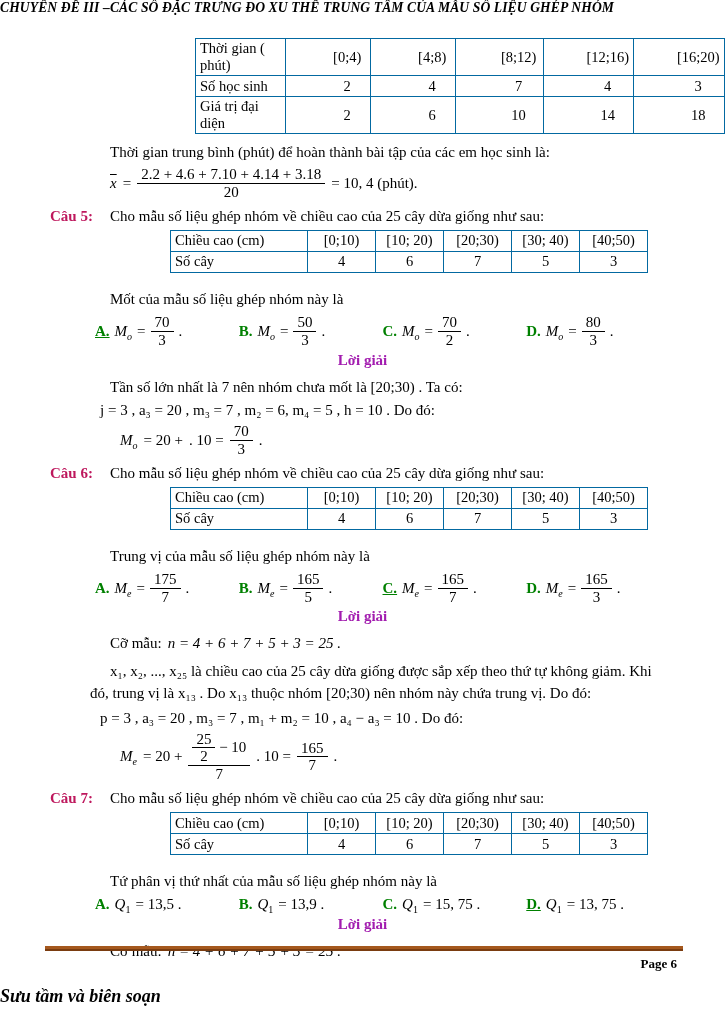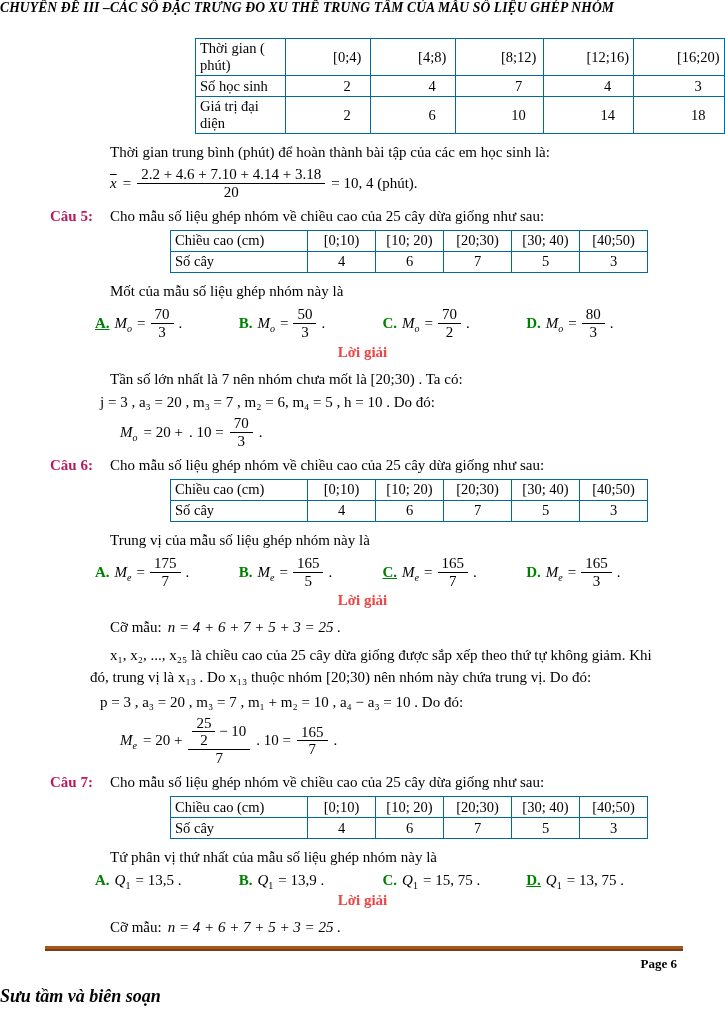--- a/index.html
+++ b/index.html
@@ -13,33 +13,33 @@
     padding-top:0; text-align:left;
     font-weight:bold; font-style:italic; font-size:13.6px;
     letter-spacing:0.1px;
   }
   table.dt { border-collapse:collapse; }
   table.dt td { border:1px solid #0369a1; text-align:center; font-size:14.5px; padding:1px 4px; height:18px; }
   table.dt td.lbl { text-align:left; }
   .t1 { margin:22px 0 0 195px; }
   .t1 td.lbl { width:112px; }
   .t1 td.d { width:44px;padding-left:42px; }
-  .t2 { margin:5px 0 8px 170px; }
+  .t2 { margin:5px 0 16px 170px; }
   .t2 td { height:20px; }
   .t2 td.lbl { width:128px; }
   .t2 td.d { width:59px; }
   .para { margin:8px 16px 0 110px; line-height:1.35; }
   .hangpara { margin:6px 60px 0 90px; line-height:1.5; text-indent:20px; }
   .qrow { display:flex; margin-top:7px; }
   .qlabel { flex:none; margin-left:50px; width:60px; color:#be185d; font-weight:bold; }
   .opts { display:flex; margin:5px 0 0 95px; width:575px; align-items:center; }
   .opt { width:25%; display:flex; align-items:center; gap:5px; }
   .letter { color:#008000; font-weight:bold; }
   .letter.answer-underline { text-decoration:underline; }
-  .loi { text-align:center; color:#ef4444; font-weight:bold; margin-top:3px; }
+  .loi { text-align:center; color:#a21caf; font-weight:bold; margin-top:3px; }
   .vit { font-style:italic; }
   sub { font-size:10px; line-height:0; }
   .frac { display:inline-block; text-align:center; vertical-align:middle; line-height:1.12; }
   .frac .fn { display:block; padding:0 4px; }
   .frac .fd { display:block; border-top:1px solid #000; padding:0 4px; }
   .formula { display:flex; align-items:center; gap:6px; margin:4px 0 0 110px; }
   .formula.ind { margin-left:120px; }
   .ovl { text-decoration:overline; }
   .mline { margin:5px 0 0 100px; }
   .inpair span + span { margin-left:6px; }

